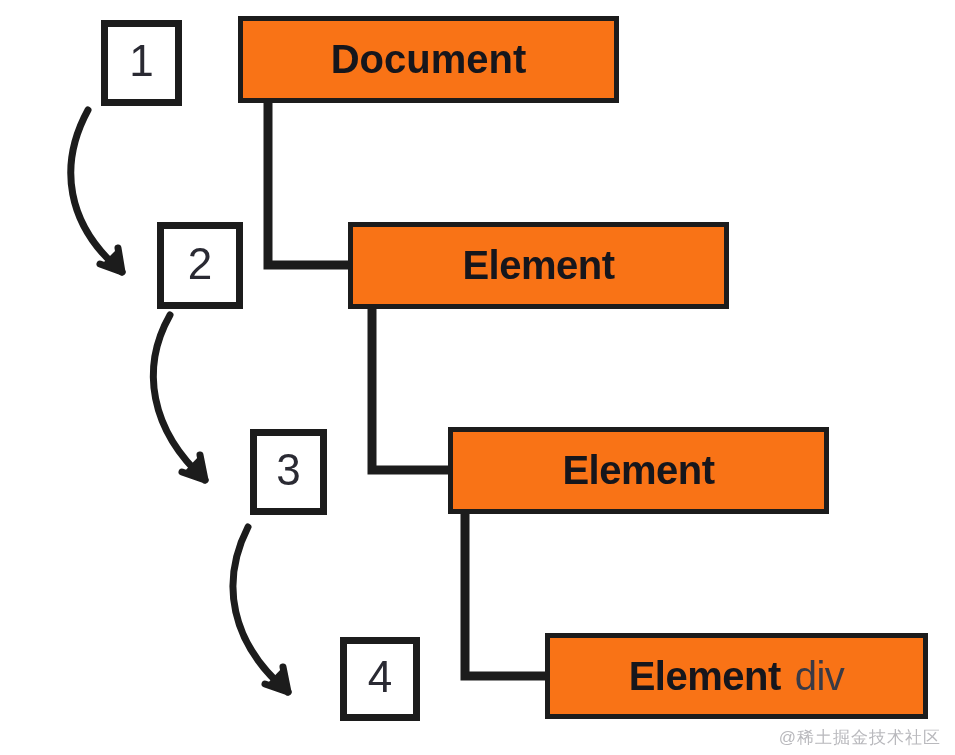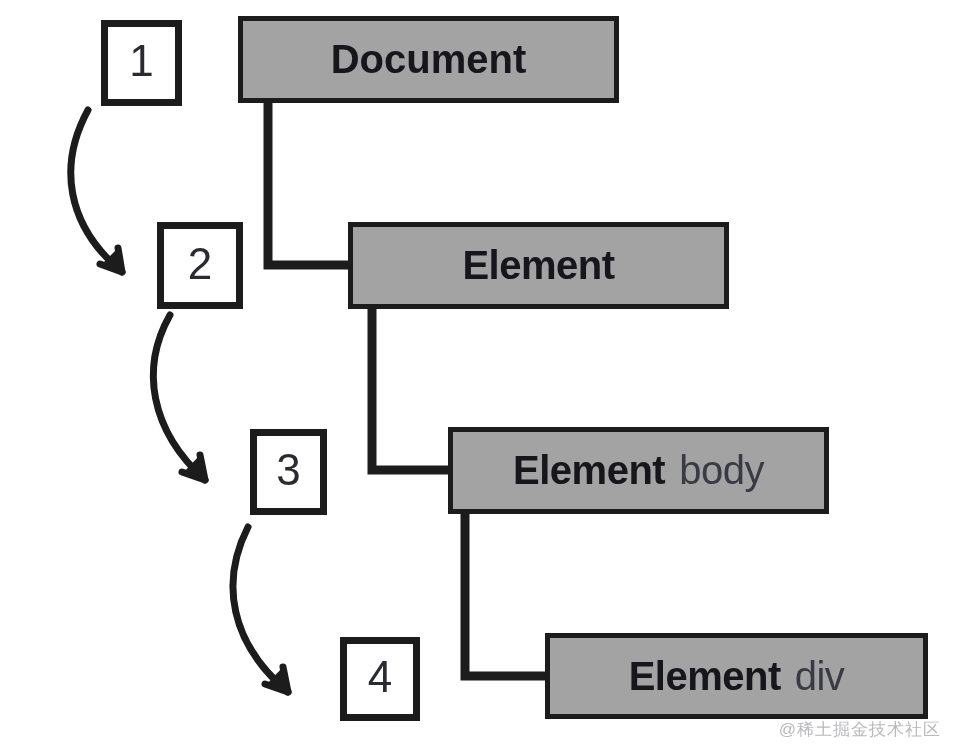--- a/index.html
+++ b/index.html
@@ -44,21 +44,21 @@
   .step-box .step-num {
     display: block;
     transform: translateY(-2px);
   }
 
   
   .node-box {
     position: absolute;
     box-sizing: border-box;
     border: 5px solid #1c1c1c;
-    background: #a3a3a3;
+    background: #f97316;
     display: flex;
     align-items: center;
     justify-content: center;
     white-space: nowrap;
     font-family: "Liberation Sans", sans-serif;
   }
   .node-title {
     font-size: 40px;
     font-weight: bold;
     color: #16161c;
@@ -72,21 +72,21 @@
     margin-left: 14px;
   }
   .node-box.single .node-title {
     letter-spacing: 0px;
   }
 
   
   .watermark {
     position: absolute;
     right: 14px;
-    bottom: 14px;
+    bottom: 6px;
     font-size: 17px;
     color: #b9b9bd;
     font-family: "Liberation Sans", sans-serif;
     letter-spacing: 1px;
     white-space: nowrap;
   }
 </style>
 </head>
 <body>
 
@@ -138,21 +138,20 @@
   <div class="node-box single" style="left:238px; top:16px; width:381px; height:87px;">
     <span class="node-title">Document</span>
   </div>
 
   <div class="node-box" style="left:348px; top:222px; width:381px; height:87px;">
     <span class="node-title">Element</span>
   </div>
 
   <div class="node-box" style="left:448px; top:427px; width:381px; height:87px;">
     <span class="node-title">Element</span>
-    <span class="node-tag">body</span>
   </div>
 
   <div class="node-box" style="left:545px; top:633px; width:383px; height:86px;">
     <span class="node-title">Element</span>
     <span class="node-tag">div</span>
   </div>
 
   <div class="watermark">@稀土掘金技术社区</div>
 
 </div>

